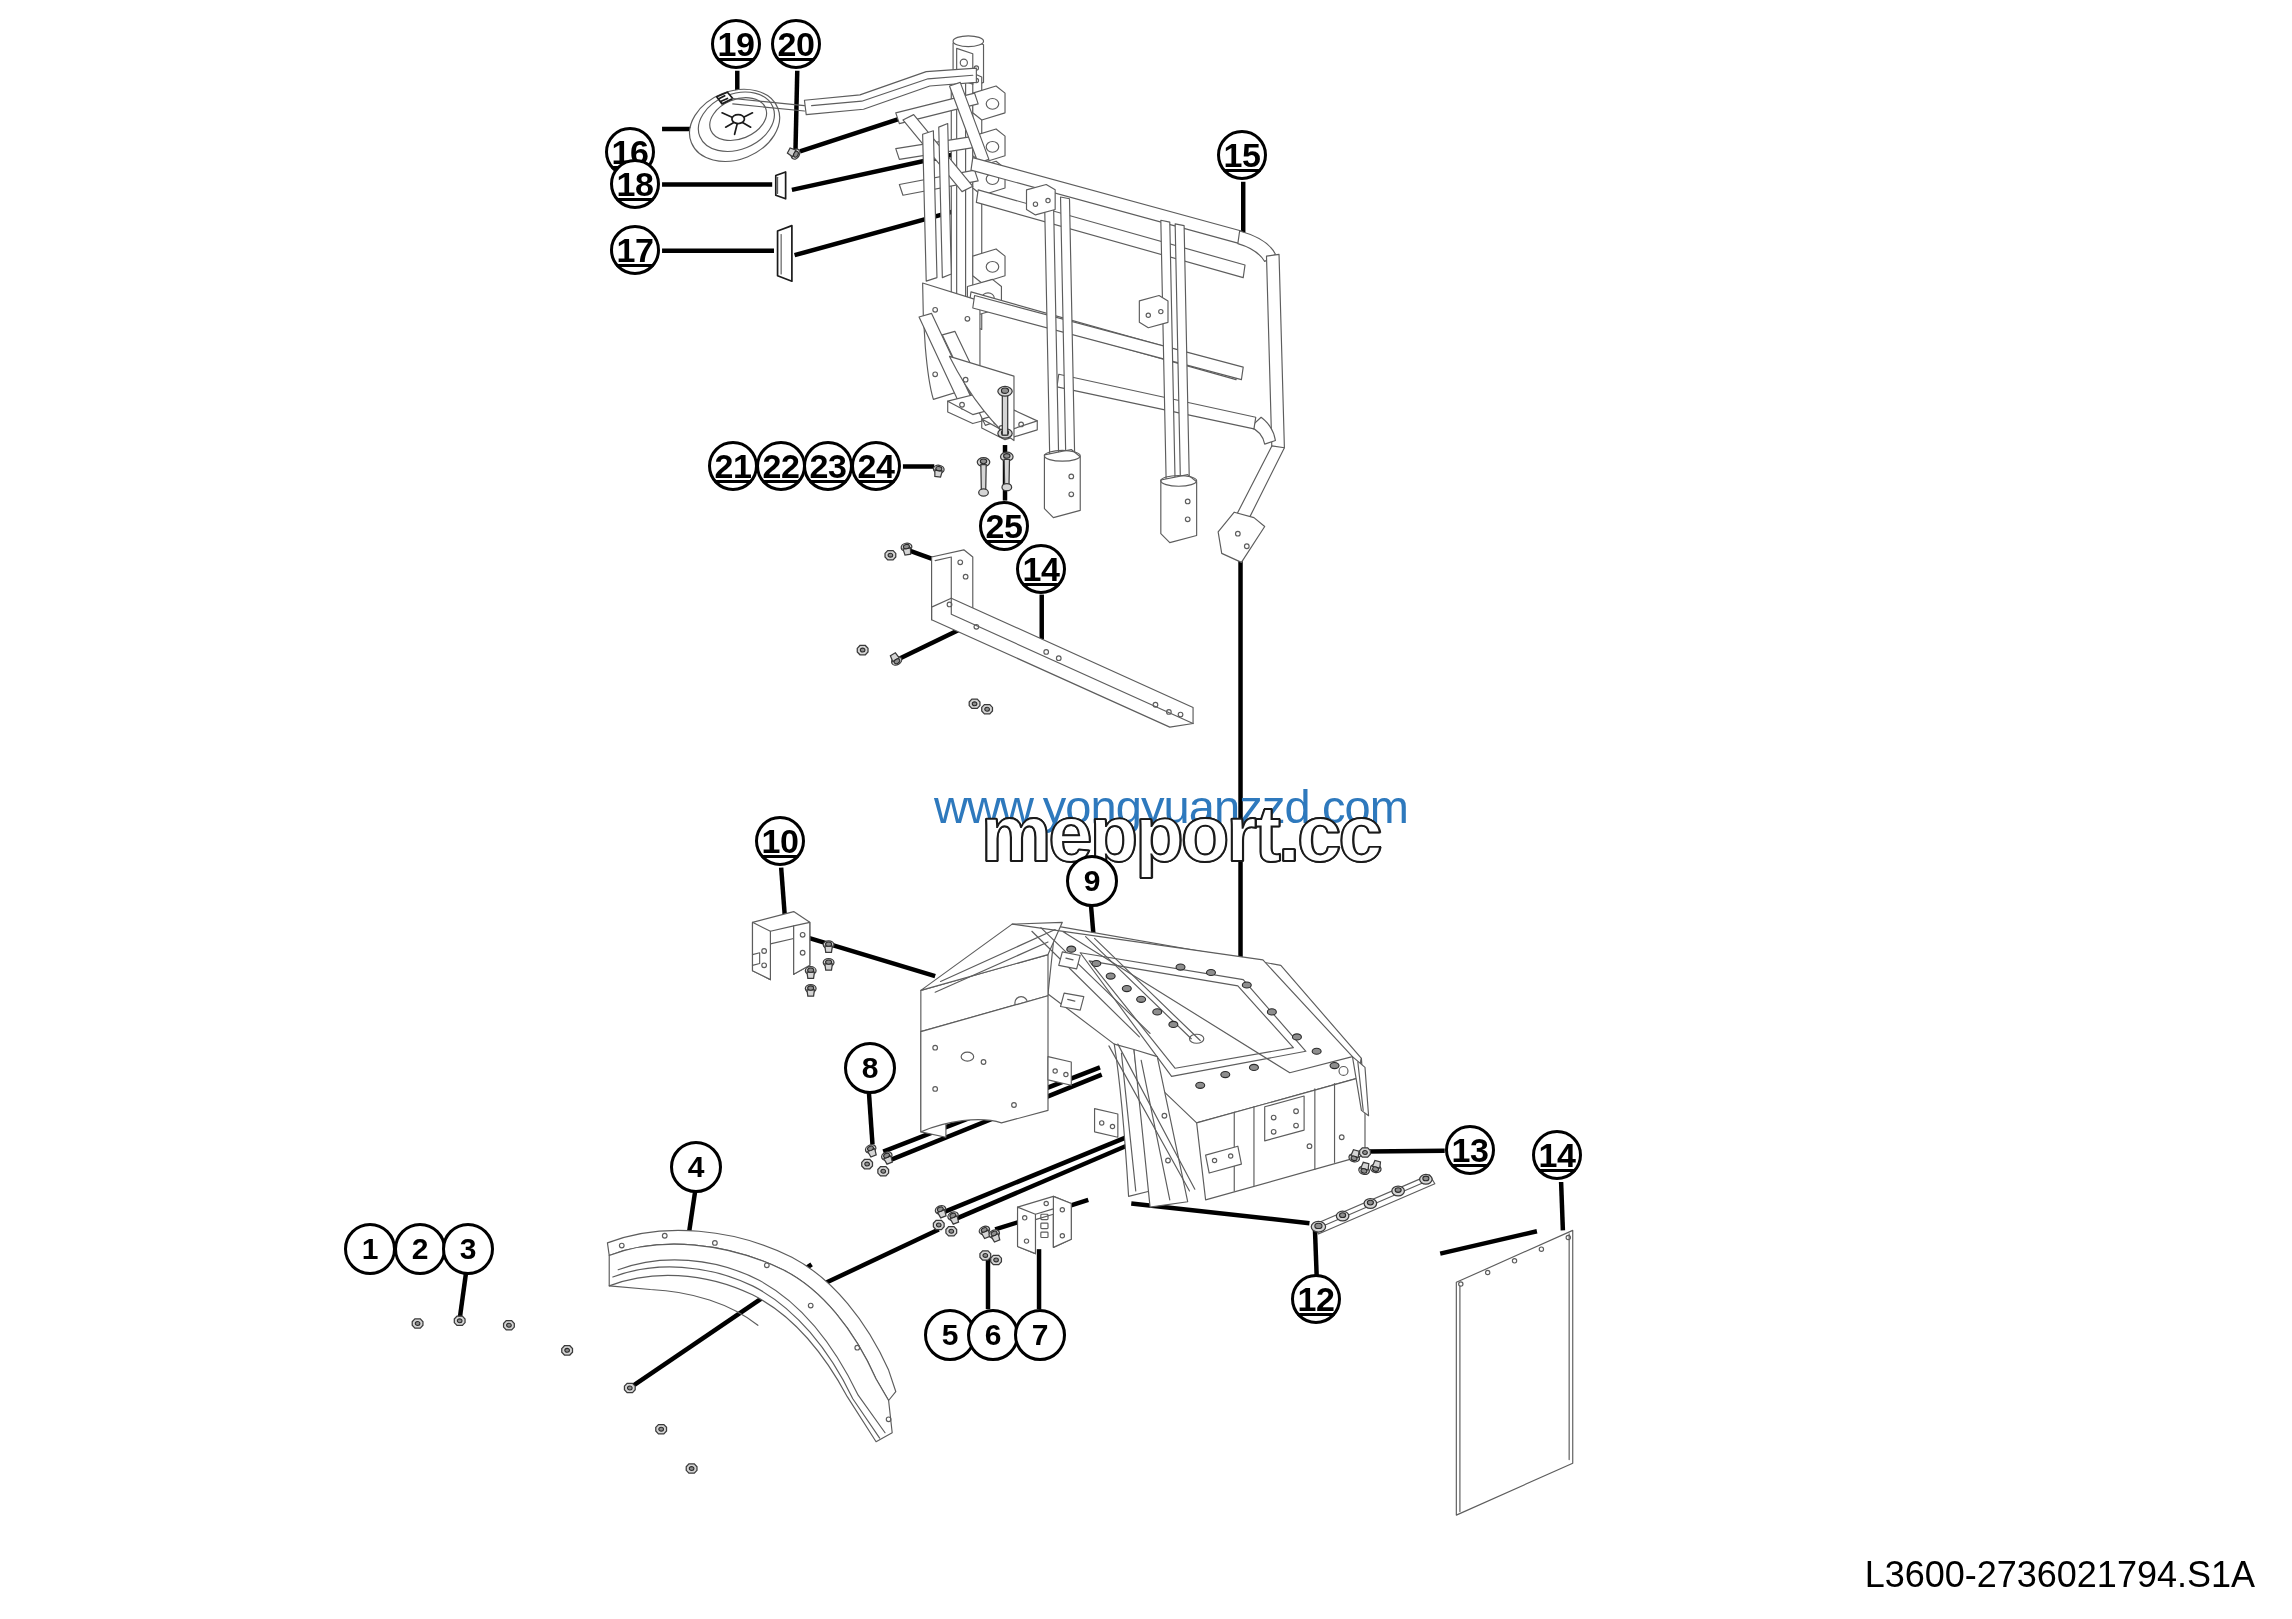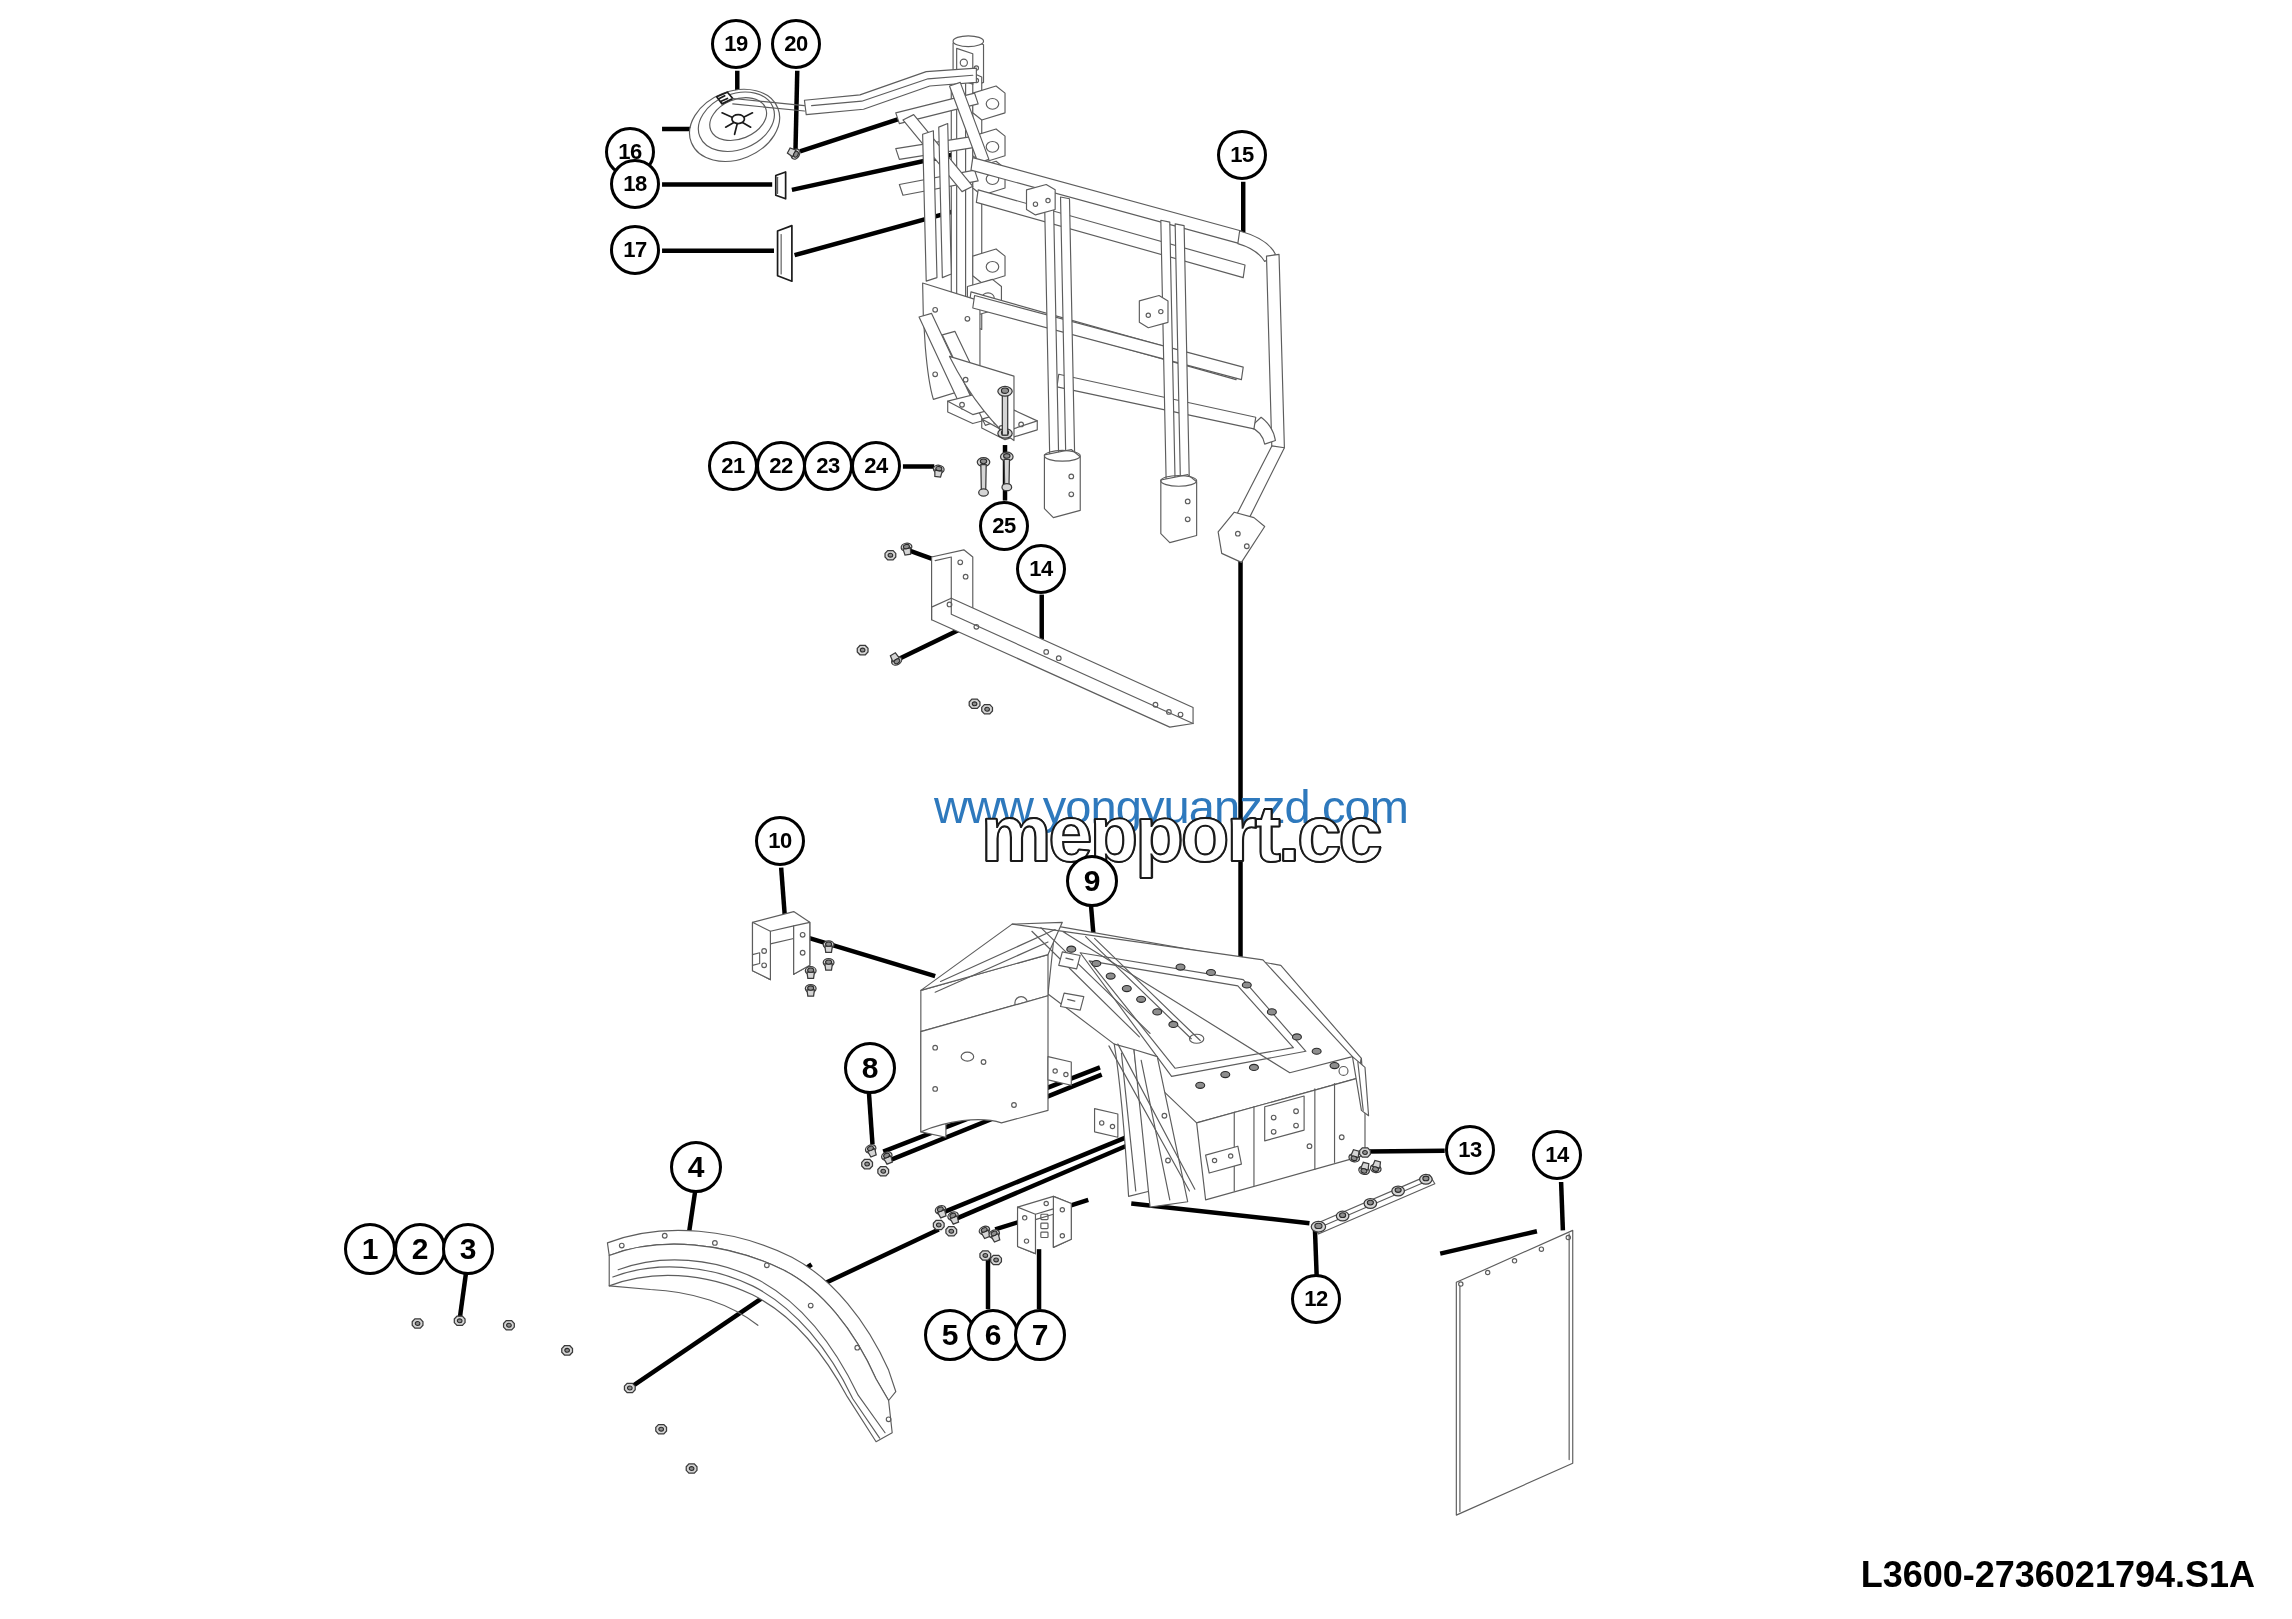--- a/index.html
+++ b/index.html
@@ -34,21 +34,21 @@
     align-items: center;
     justify-content: center;
     font-family: "Liberation Sans", sans-serif;
     font-weight: bold;
     color: #000;
     box-sizing: border-box;
     z-index: 40;
     line-height: 1;
     letter-spacing: -0.4px;
   }
-  .callout.c1 { width: 50px; height: 50px; font-size: 22px; }
+  .callout.c1 { width: 50px; height: 50px; font-size: 34px; text-decoration: underline; }
   .callout.c2 { width: 52px; height: 52px; font-size: 30px; }
   
   .wm {
     position: absolute;
     z-index: 30;
     white-space: nowrap;
     pointer-events: none;
     font-family: "Liberation Sans", sans-serif;
   }
   .wm-blue {
@@ -65,21 +65,21 @@
     -webkit-text-stroke: 1.8px #1a1a1a;
     text-shadow:
       -1.3px 0 #222, 1.3px 0 #222, 0 -1.3px #222, 0 1.3px #222;
   }
   
   #partno {
     position: absolute;
     right: 38px;
     bottom: 23px;
     font-family: "Liberation Sans", sans-serif;
-    font-weight: bold;
+    font-weight: normal;
     font-size: 36px;
     color: #000;
     letter-spacing: 0px;
     z-index: 45;
   }
 </style>
 </head>
 <body>
 
 <div id="stage">

